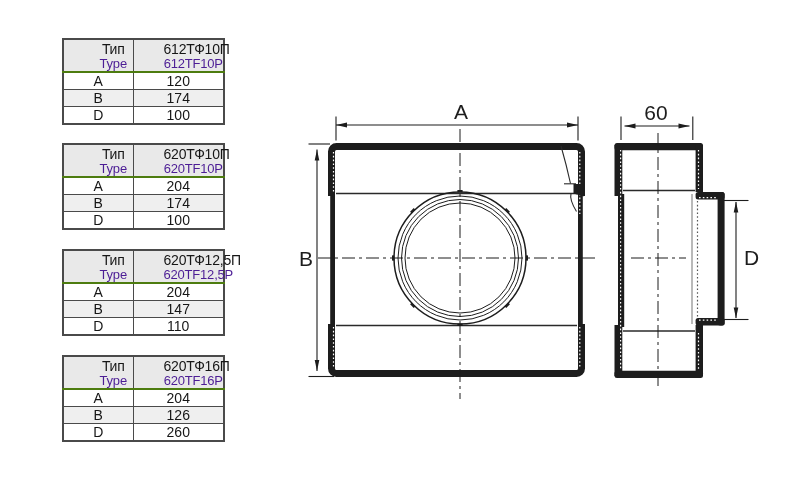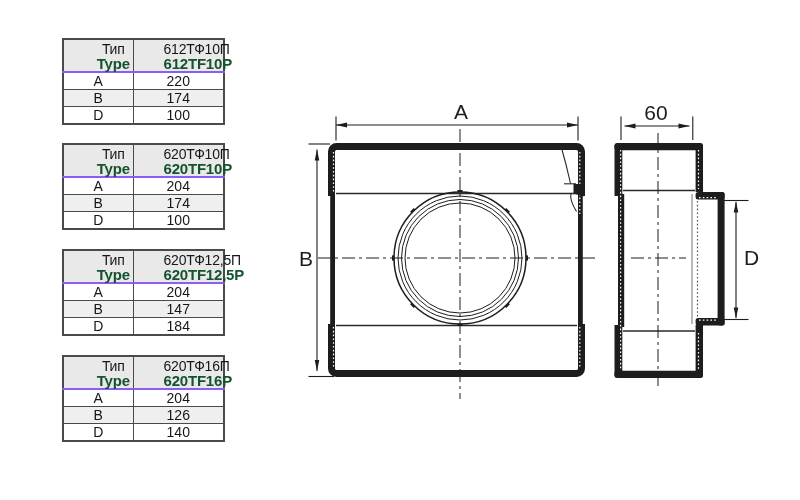--- a/index.html
+++ b/index.html
@@ -6,25 +6,25 @@
   body{width:800px;height:500px;position:relative;overflow:hidden;
        font-family:"Liberation Sans",sans-serif;}
 
   
   table.spec{position:absolute;left:62px;width:161px;border-collapse:collapse;
              table-layout:fixed;background:#fff;border:2px solid #4a4a4a;}
   table.spec td{border:1px solid #4a4a4a;text-align:center;vertical-align:middle;
                 padding:0;color:#161616;}
   table.spec col.c1{width:70px;}
   table.spec col.c2{width:91px;}
-  table.spec tr.hdr td{background:#e9e9e9;height:31px;border-bottom:2px solid #8b5cf6;padding-left:30px;}
+  table.spec tr.hdr td{background:#e9e9e9;height:31px;border-bottom:2px solid #4d7c0f;padding-left:30px;}
   table.spec tr.row td{height:16px;font-size:14px;line-height:16px;}
   table.spec tr.row.alt td{background:#efefef;}
   .ru{font-size:14px;line-height:15px;color:#161616;letter-spacing:-0.2px;}
-  .en{font-size:15px;line-height:13px;color:#14532d;letter-spacing:-0.2px;font-weight:bold;}
+  .en{font-size:13px;line-height:13px;color:#4c1d95;letter-spacing:-0.2px;}
   .t1{top:38px;} .t2{top:143px;} .t3{top:249px;} .t4{top:355px;}
 
   
   #drawing{position:absolute;left:0;top:0;}
   #drawing text{font-family:"Liberation Sans",sans-serif;font-size:21px;fill:#1d1d1d;}
   .thick{fill:#1d1d1d;stroke:none;}
   .thin{stroke:#2a2a2a;stroke-width:1.3;fill:none;}
   .cl{stroke:#1d1d1d;stroke-width:1;fill:none;stroke-dasharray:13 4 3 4;}
   .dim{stroke:#1d1d1d;stroke-width:1.1;fill:none;}
   .arr{fill:#1d1d1d;stroke:none;}
@@ -156,21 +156,21 @@
       <div class="ru">Тип</div>
       <div class="en">Type</div>
     </td>
     <td>
       <div class="ru">612ТФ10П</div>
       <div class="en">612TF10P</div>
     </td>
   </tr>
   <tr class="row">
     <td>A</td>
-    <td>220</td>
+    <td>120</td>
   </tr>
   <tr class="row alt">
     <td>B</td>
     <td>174</td>
   </tr>
   <tr class="row">
     <td>D</td>
     <td>100</td>
   </tr>
 </tbody>
@@ -226,21 +226,21 @@
   <tr class="row">
     <td>A</td>
     <td>204</td>
   </tr>
   <tr class="row alt">
     <td>B</td>
     <td>147</td>
   </tr>
   <tr class="row">
     <td>D</td>
-    <td>184</td>
+    <td>110</td>
   </tr>
 </tbody>
   </table>
 
 <table class="spec t4">
   <colgroup>
       <col class="c1">
       <col class="c2">
     </colgroup>
   <tbody>
@@ -257,16 +257,16 @@
   <tr class="row">
     <td>A</td>
     <td>204</td>
   </tr>
   <tr class="row alt">
     <td>B</td>
     <td>126</td>
   </tr>
   <tr class="row">
     <td>D</td>
-    <td>140</td>
+    <td>260</td>
   </tr>
 </tbody>
   </table>
 
 </body></html>

